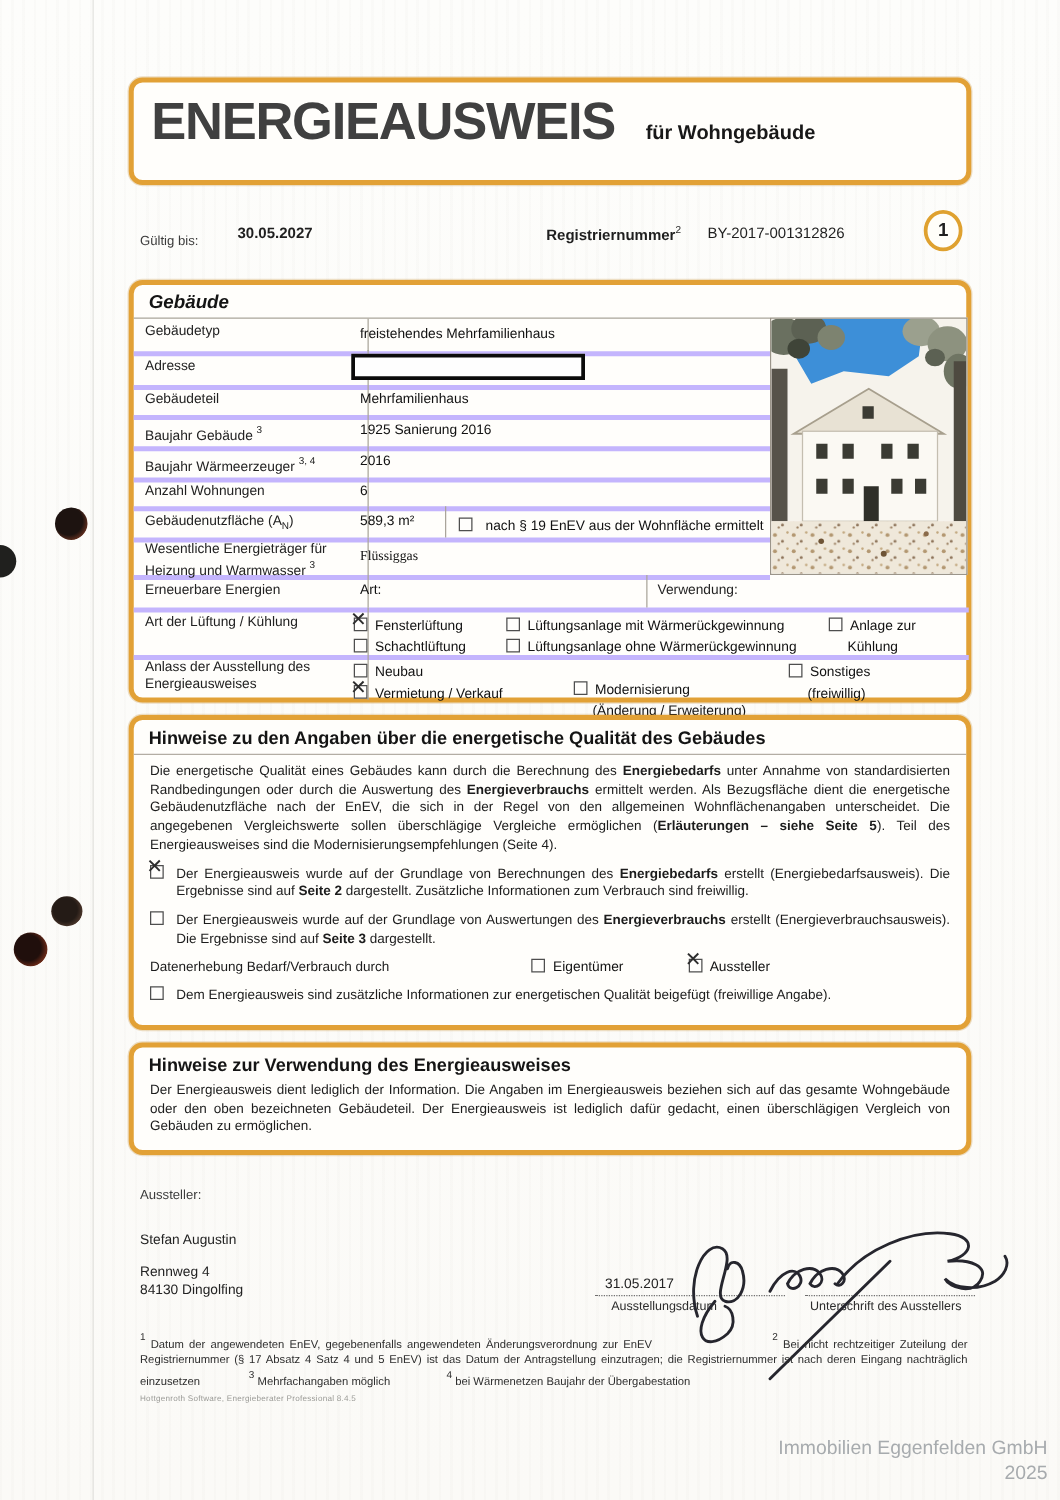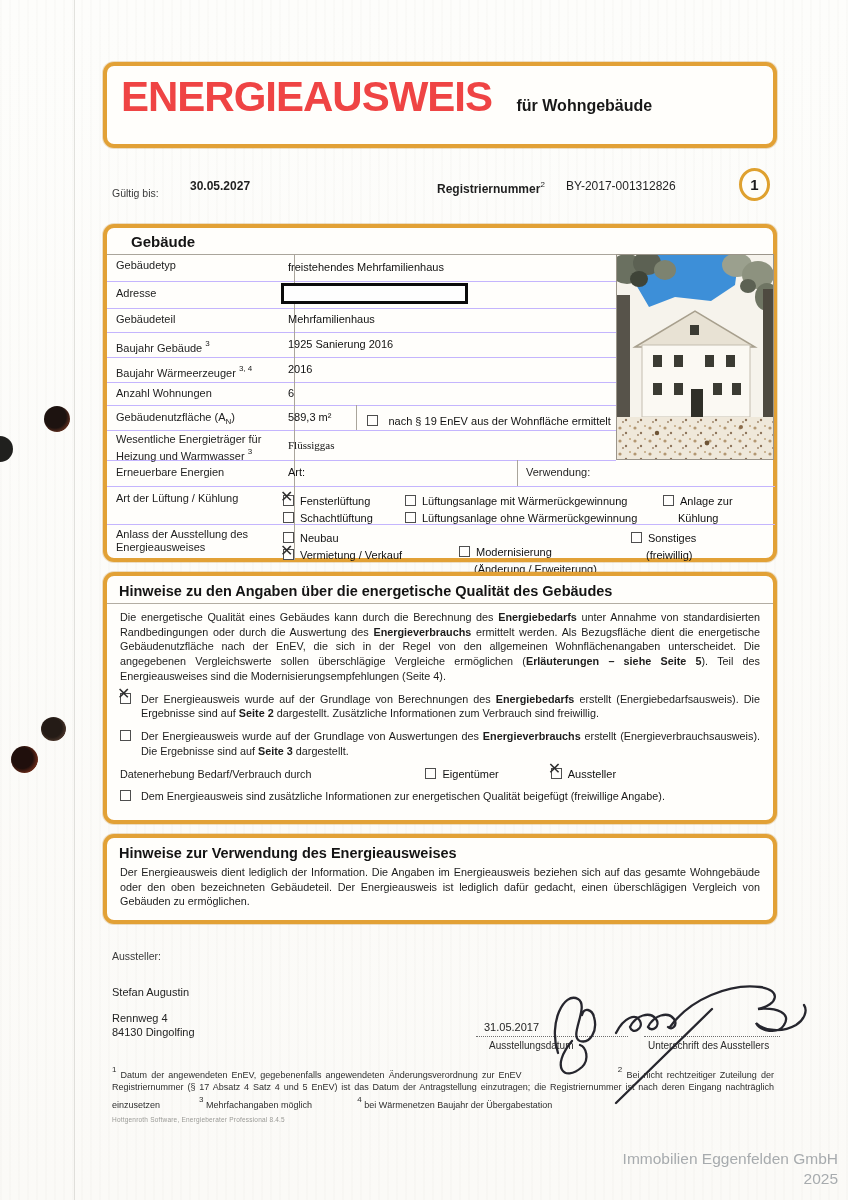--- a/index.html
+++ b/index.html
@@ -25,37 +25,37 @@
   .edge-blot { left:0; top:436px; width:13px; height:26px; background:#20201e;
            border-radius:0 100% 100% 0 / 0 50% 50% 0; }
 
   
   .obox { border:4px solid #E2A136; border-radius:11px; background:#fffefb;
           box-shadow:0 0 0 1px rgba(190,130,30,0.25); }
   .sechead { font-weight:bold; font-size:15px; color:#141414; padding:7px 12px 4px 12px; }
   .sechead.lined { border-bottom:1px solid #b3ada3; }
 
   
-  .apptitle { font-weight:bold; font-size:42px; letter-spacing:-1px; color:#ef4444; line-height:1; }
+  .apptitle { font-weight:bold; font-size:42px; letter-spacing:-1px; color:#404040; line-height:1; }
   .subtitle { font-weight:bold; font-size:16px; color:#181818; }
   .lawline  { font-size:11.5px; color:#2a2a2a; }
   .lawdate  { font-size:12.5px; color:#2a2a2a; }
   sup.fn { font-size:8px; vertical-align:6px; }
   sub.an { font-size:8px; vertical-align:-3px; }
 
   
   .small-label { font-size:10.5px; color:#3b3b3b; }
   .val-bold { font-size:12px; font-weight:bold; }
   .val-norm { font-size:12px; }
   .pagecircle { width:31px; height:33px; border:3.5px solid #DFA12F; border-radius:50%;
                 display:flex; align-items:center; justify-content:center;
                 font-weight:bold; font-size:15px; background:#fffef9; }
 
   
-  .trow { position:absolute; left:0; border-bottom:1px solid #c4b5fd; }
+  .trow { position:absolute; left:0; border-bottom:4px solid #c4b5fd; }
   .tlabel { position:absolute; left:0; top:0; bottom:0; width:172px; padding:4px 6px 2px 9px;
             border-right:1px solid #aaa59b; font-size:11px; line-height:12.5px; color:#222; }
   .tvalue { position:absolute; left:172px; top:0; bottom:0; padding:4px 6px 2px 9px;
             font-size:11px; line-height:12.5px; color:#111; }
   .vdiv { position:absolute; top:0; bottom:0; width:1px; background:#aaa59b; }
 
   
   .cb { display:inline-block; width:9px; height:9px; border:1.2px solid #4e4e4e;
         background:#fffefc; position:relative; vertical-align:-1px; margin-right:6px; }
   .cb.checked::after { content:"✕"; position:absolute; left:-4px; top:-7px;
@@ -104,21 +104,21 @@
 <div class="abs val-bold" style="left:190px; top:179px;">30.05.2027</div>
 <div class="abs" style="left:437px; top:179px;">
   <span class="val-bold">Registriernummer</span><sup class="fn">2</sup>
 </div>
 <div class="abs val-norm" style="left:566px; top:179px;">BY-2017-001312826</div>
 <div class="abs pagecircle" style="left:739px; top:168px;">
   <span>1</span>
 </div>
 
 <div class="abs obox" style="left:103px; top:224px; width:674px; height:338px;">
-  <div class="sechead" style="padding:5px 12px 3px 24px;">Gebäude</div>
+  <div class="sechead" style="padding:5px 12px 3px 12px;font-style:italic;">Gebäude</div>
 
   <div class="abs" style="left:0; top:26px; right:0; bottom:0;">
 
     <div class="trow" style="top:0; height:26px; width:509px; border-top:1px solid #aaa59b;">
       <div class="tlabel">Gebäudetyp</div>
       <div class="tvalue" style="padding-top:6px;">freistehendes Mehrfamilienhaus</div>
     </div>
 
     <div class="trow" style="top:26px; height:28px; width:509px;">
       <div class="tlabel" style="padding-top:7px;">Adresse</div>

